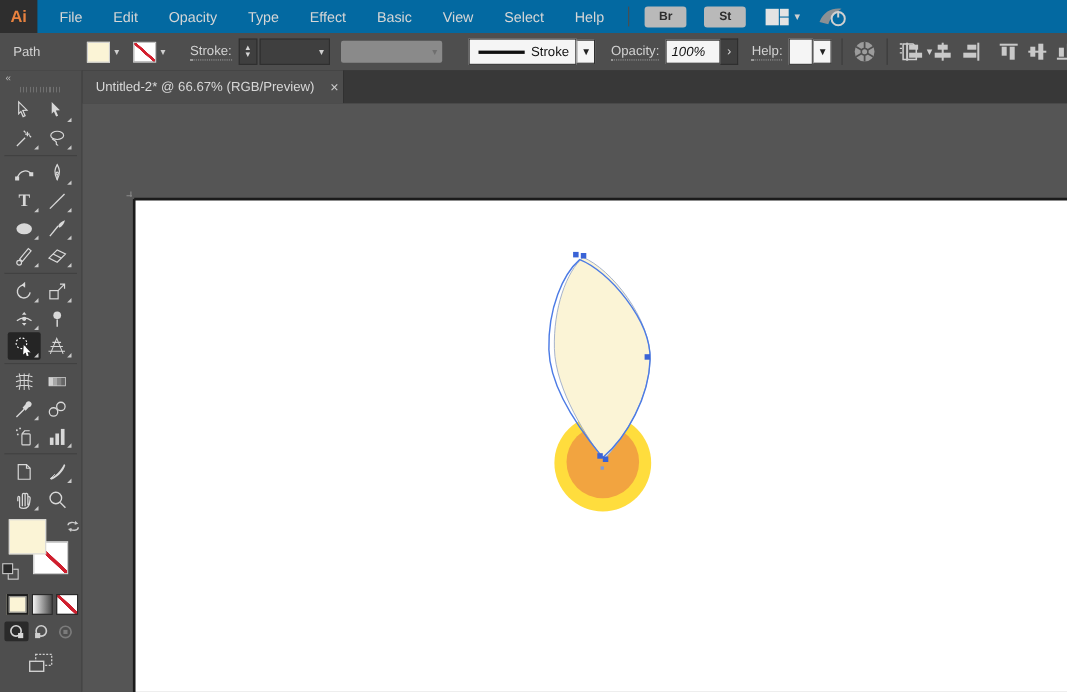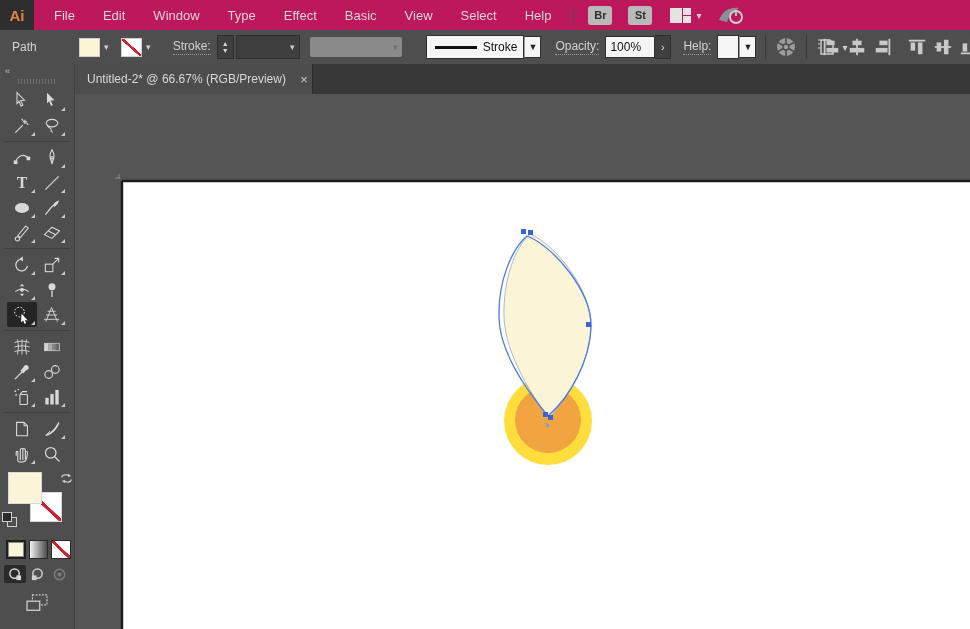--- a/index.html
+++ b/index.html
@@ -1,28 +1,28 @@
 <!DOCTYPE html>
 <html><head>
 <meta charset="utf-8">
 <style>
   html,body{margin:0;padding:0;}
   body{width:970px;height:629px;overflow:hidden;background:#3b3b3b;
        font-family:"Liberation Sans",sans-serif;-webkit-font-smoothing:antialiased;}
   #app{position:relative;width:970px;height:629px;overflow:hidden;}
 
   
-  .menubar{position:absolute;left:0;top:0;width:970px;height:30px;background:#be185d;
+  .menubar{position:absolute;left:0;top:0;width:970px;height:30px;background:#0369a1;
            display:flex;align-items:center;color:#d6d6d6;font-size:13px;}
   .ai-logo{width:34px;height:30px;background:#2e2e2e;color:#e8823f;font-weight:bold;
            font-size:15px;display:flex;align-items:center;justify-content:center;}
   .menu-items{display:flex;align-items:center;margin-left:6px;}
   .menu-item{padding:0 14px;height:30px;display:flex;align-items:center;cursor:default;}
   .mb-sep{width:1px;height:18px;background:#4d4d4d;margin:0 8px;}
-  .sq-btn{width:24px;height:19px;background:#b9b9b9;border-radius:3px;color:#2e2e2e;
+  .sq-btn{width:38px;height:19px;background:#b9b9b9;border-radius:3px;color:#2e2e2e;
           font-size:11px;font-weight:bold;display:flex;align-items:center;justify-content:center;}
   .arrange-icon{width:22px;height:15px;display:grid;grid-template-columns:12px 8px;
                 grid-template-rows:7px 7px;gap:1px;}
   .arrange-icon div{background:#e3e3e3;}
   .arrange-icon .pane-a{grid-row:1/3;}
   .chev{color:#cfcfcf;font-size:10px;margin-left:4px;}
 
   
   .controlbar{position:absolute;left:0;top:30px;width:970px;height:34px;background:#4e4e4e;
               border-bottom:1px solid #353535;display:flex;align-items:center;color:#d2d2d2;font-size:12px;}
@@ -40,21 +40,21 @@
               align-items:center;justify-content:flex-end;}
   .profile-dd{width:92px;height:20px;background:#8a8a8a;border-radius:2px;margin:0 10px;
               display:flex;align-items:center;justify-content:flex-end;}
   .profile-dd .dd-arrow{color:#6f6f6f;}
   .brush-combo{height:22px;background:#f5f5f5;display:flex;align-items:center;border:1px solid #2e2e2e;}
   .brush-line{width:42px;height:3px;background:#101010;margin:0 6px 0 8px;}
   .brush-combo .val{color:#111;font-size:12px;margin-right:6px;}
   .white-chev{width:17px;height:22px;background:#f5f5f5;border:1px solid #2e2e2e;border-left:1px solid #9a9a9a;
               display:flex;align-items:center;justify-content:center;color:#222;font-size:9px;box-sizing:border-box;}
   .opacity-field{width:50px;height:22px;background:#f5f5f5;border:1px solid #2e2e2e;color:#111;
-                 font-size:12px;font-family:"Liberation Sans",sans-serif;padding:0 4px;box-sizing:border-box;}
+                 font-size:12px;font-family:"Liberation Sans",sans-serif;padding:0 4px;box-sizing:border-box;font-style:italic;}
   .next-btn{width:15px;height:22px;background:#3f3f3f;border:1px solid #2e2e2e;border-left:none;color:#e0e0e0;
             display:flex;align-items:center;justify-content:center;font-size:11px;}
   .style-swatch{width:20px;height:22px;background:#f5f5f5;border:1px solid #2e2e2e;}
   .cb-sep{width:1px;height:24px;background:#3a3a3a;margin:0 9px;}
   .align-group{position:absolute;top:36px;display:flex;}
   .align-ic{width:26px;height:22px;display:flex;align-items:center;justify-content:center;}
 
   
   .tabrow{position:absolute;left:75px;top:64px;width:895px;height:30px;background:#383838;}
   .doc-tab{position:absolute;left:0;top:0;width:237px;height:30px;background:#4d4d4d;
@@ -102,21 +102,21 @@
 </head>
 <body>
 
 <div id="app">
 
   <div class="menubar">
     <div class="ai-logo">Ai</div>
     <div class="menu-items" id="menu-items">
         <span class="menu-item">File</span>
         <span class="menu-item">Edit</span>
-        <span class="menu-item">Window</span>
+        <span class="menu-item">Opacity</span>
         <span class="menu-item">Type</span>
         <span class="menu-item">Effect</span>
         <span class="menu-item">Basic</span>
         <span class="menu-item">View</span>
         <span class="menu-item">Select</span>
         <span class="menu-item">Help</span>
       </div>
     <div class="mb-sep"></div>
     <div class="sq-btn" style="margin-left:6px">Br</div>
     <div class="sq-btn" style="margin-left:16px">St</div>

